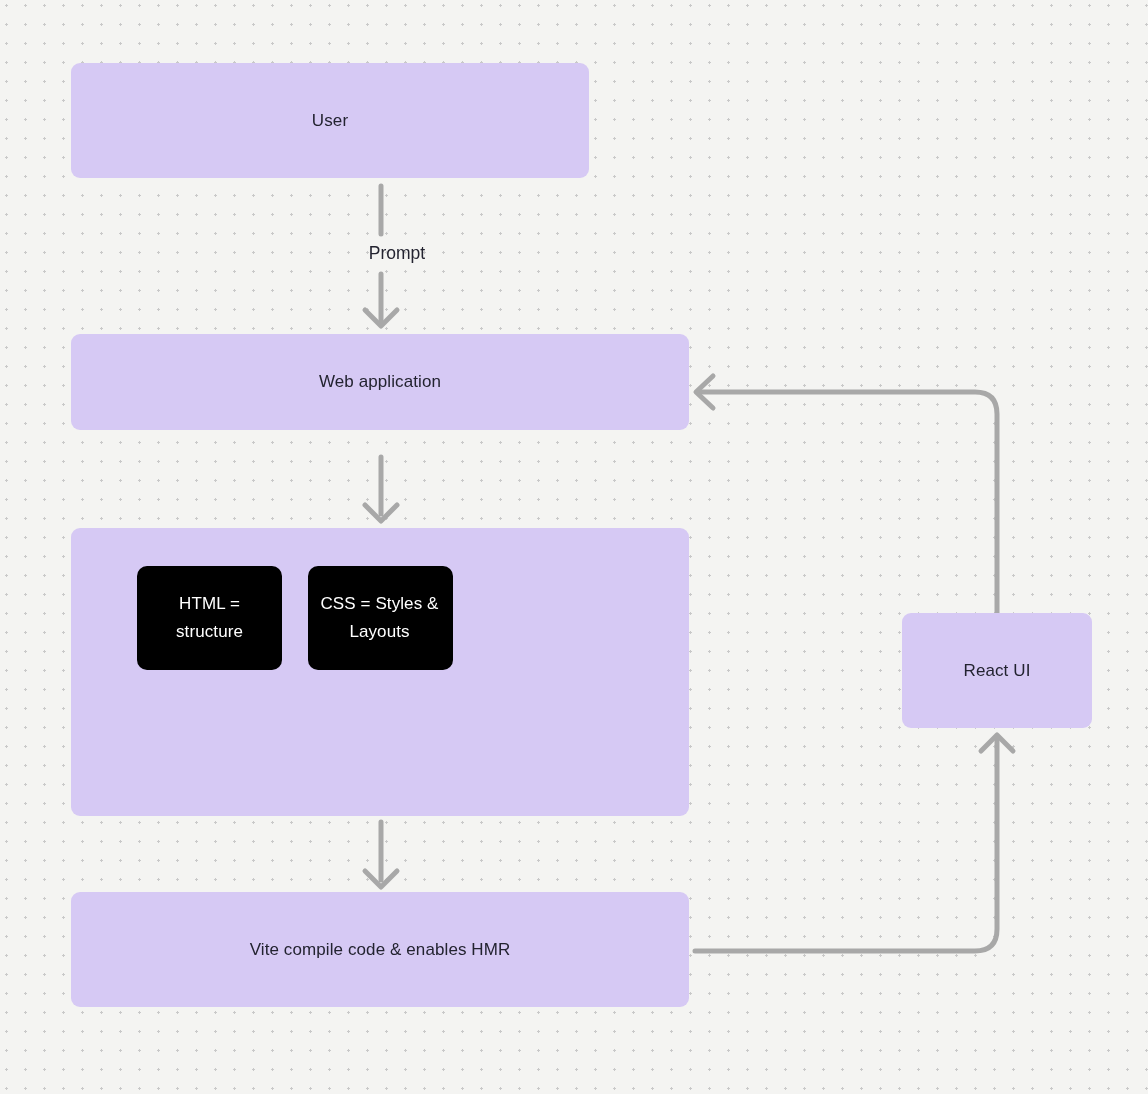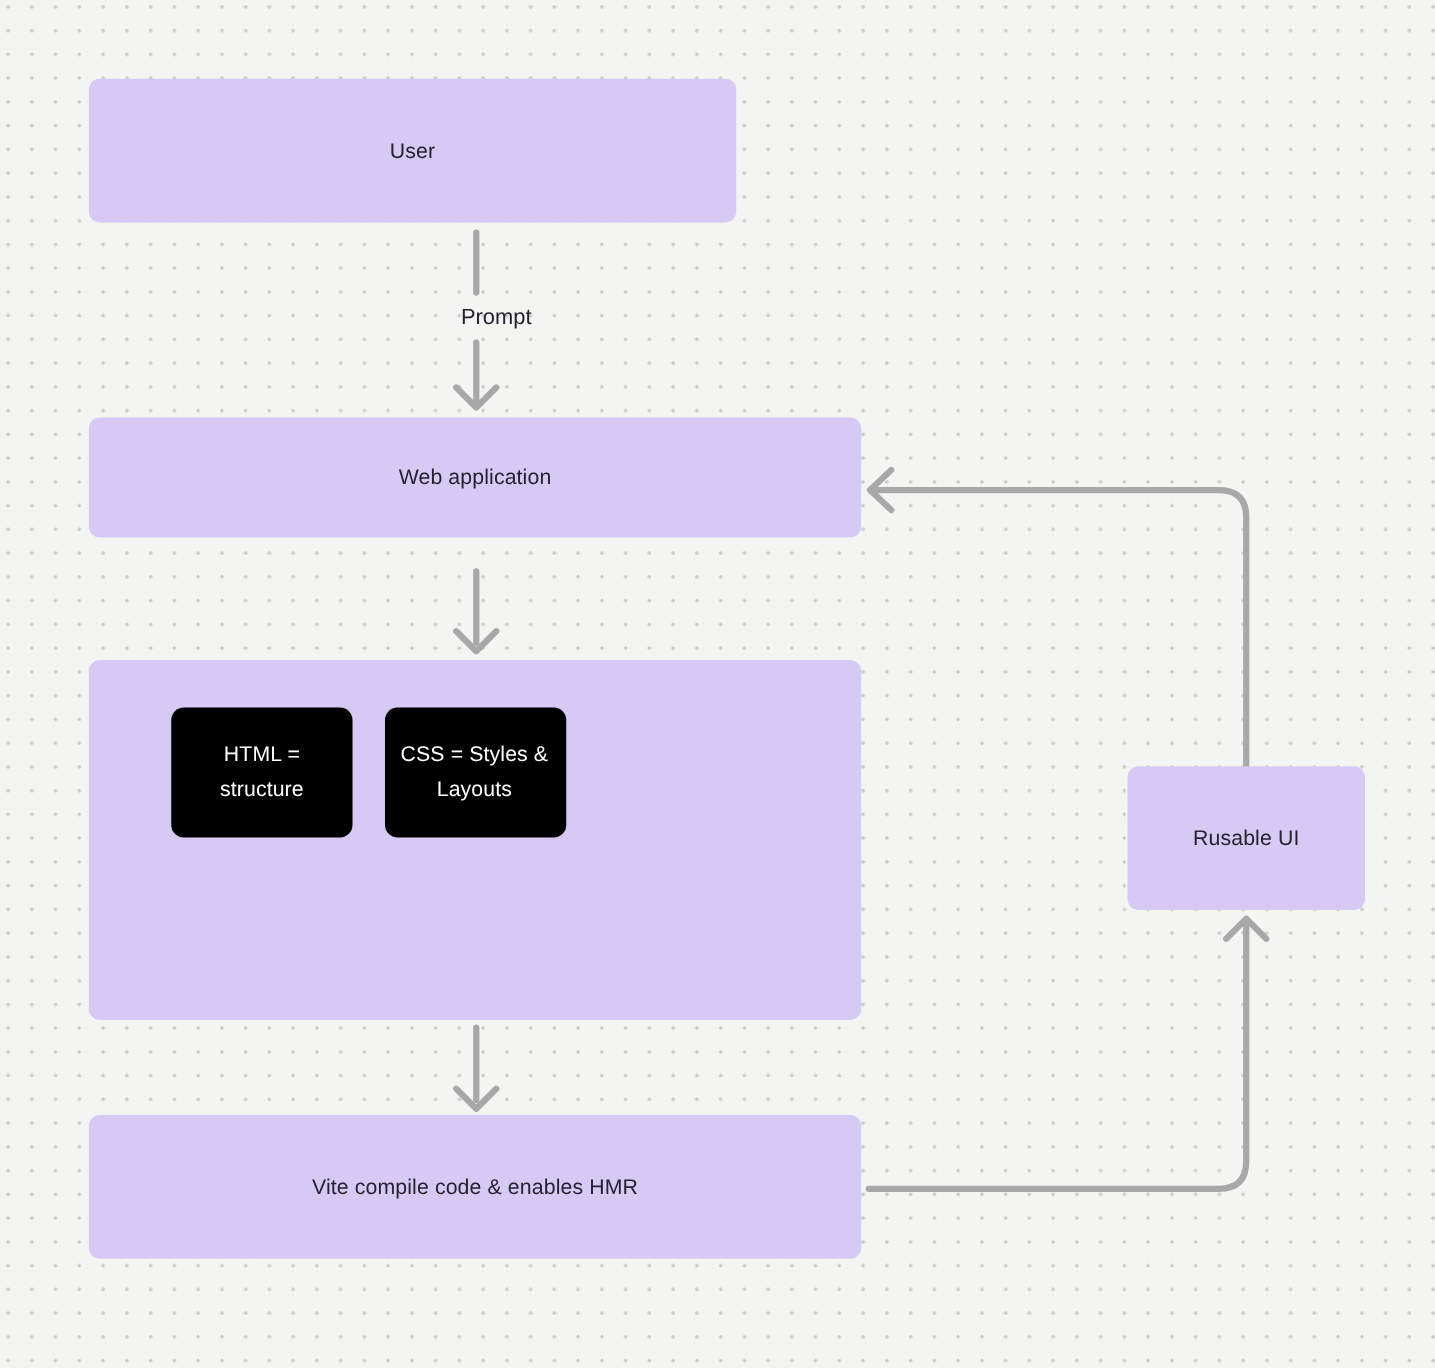--- a/index.html
+++ b/index.html
@@ -133,14 +133,14 @@
   <div class="child-node child-css">
     <span>CSS = Styles &amp; Layouts</span>
   </div>
 </div>
 
 <div class="node node-vite">
   <span>Vite compile code &amp; enables HMR</span>
 </div>
 
 <div class="node node-render-ui">
-  <span>Rusable UI</span>
+  <span>React UI</span>
 </div>
 
 </body></html>

